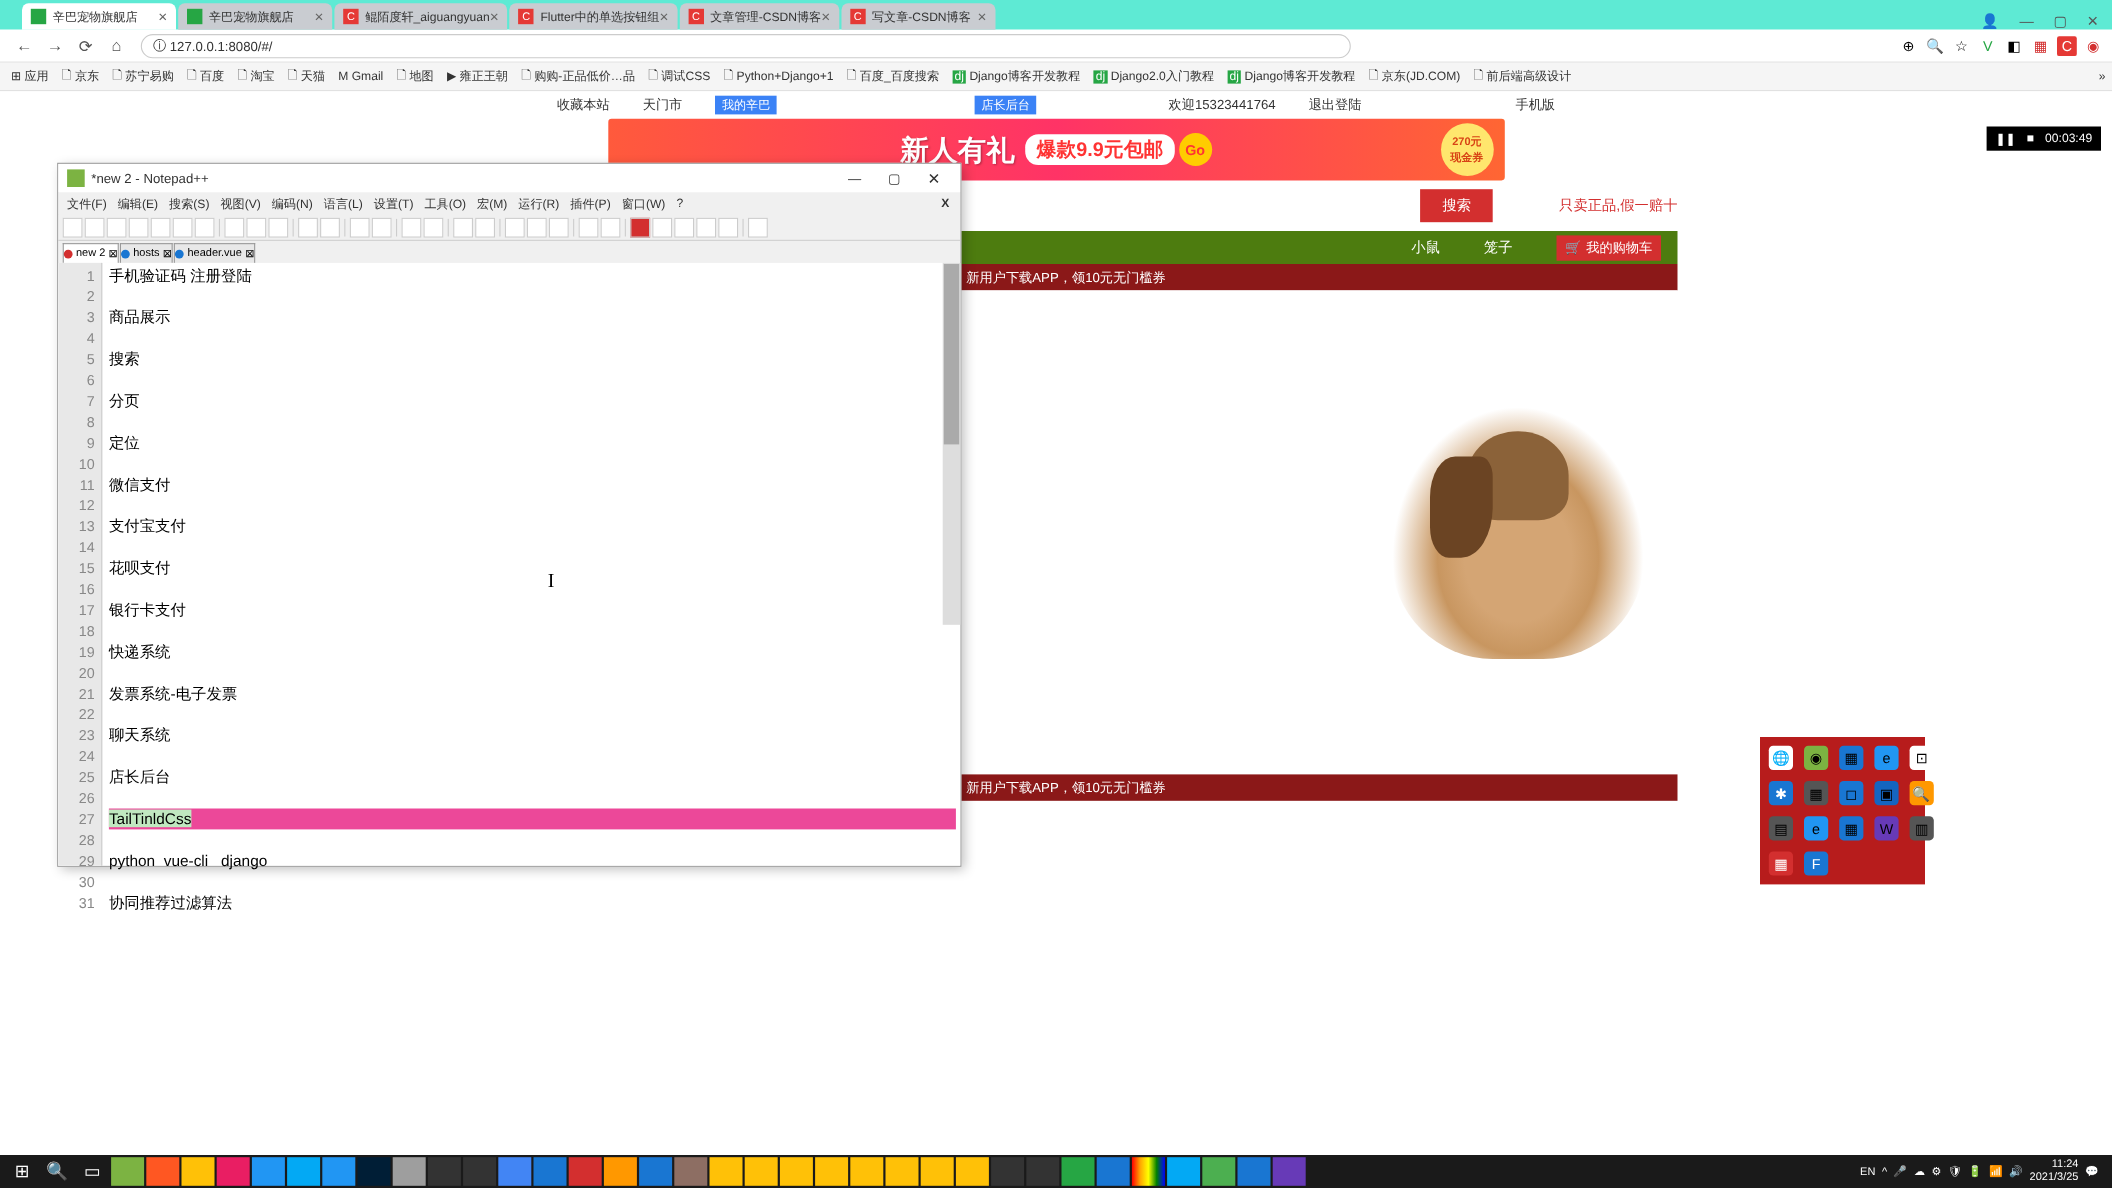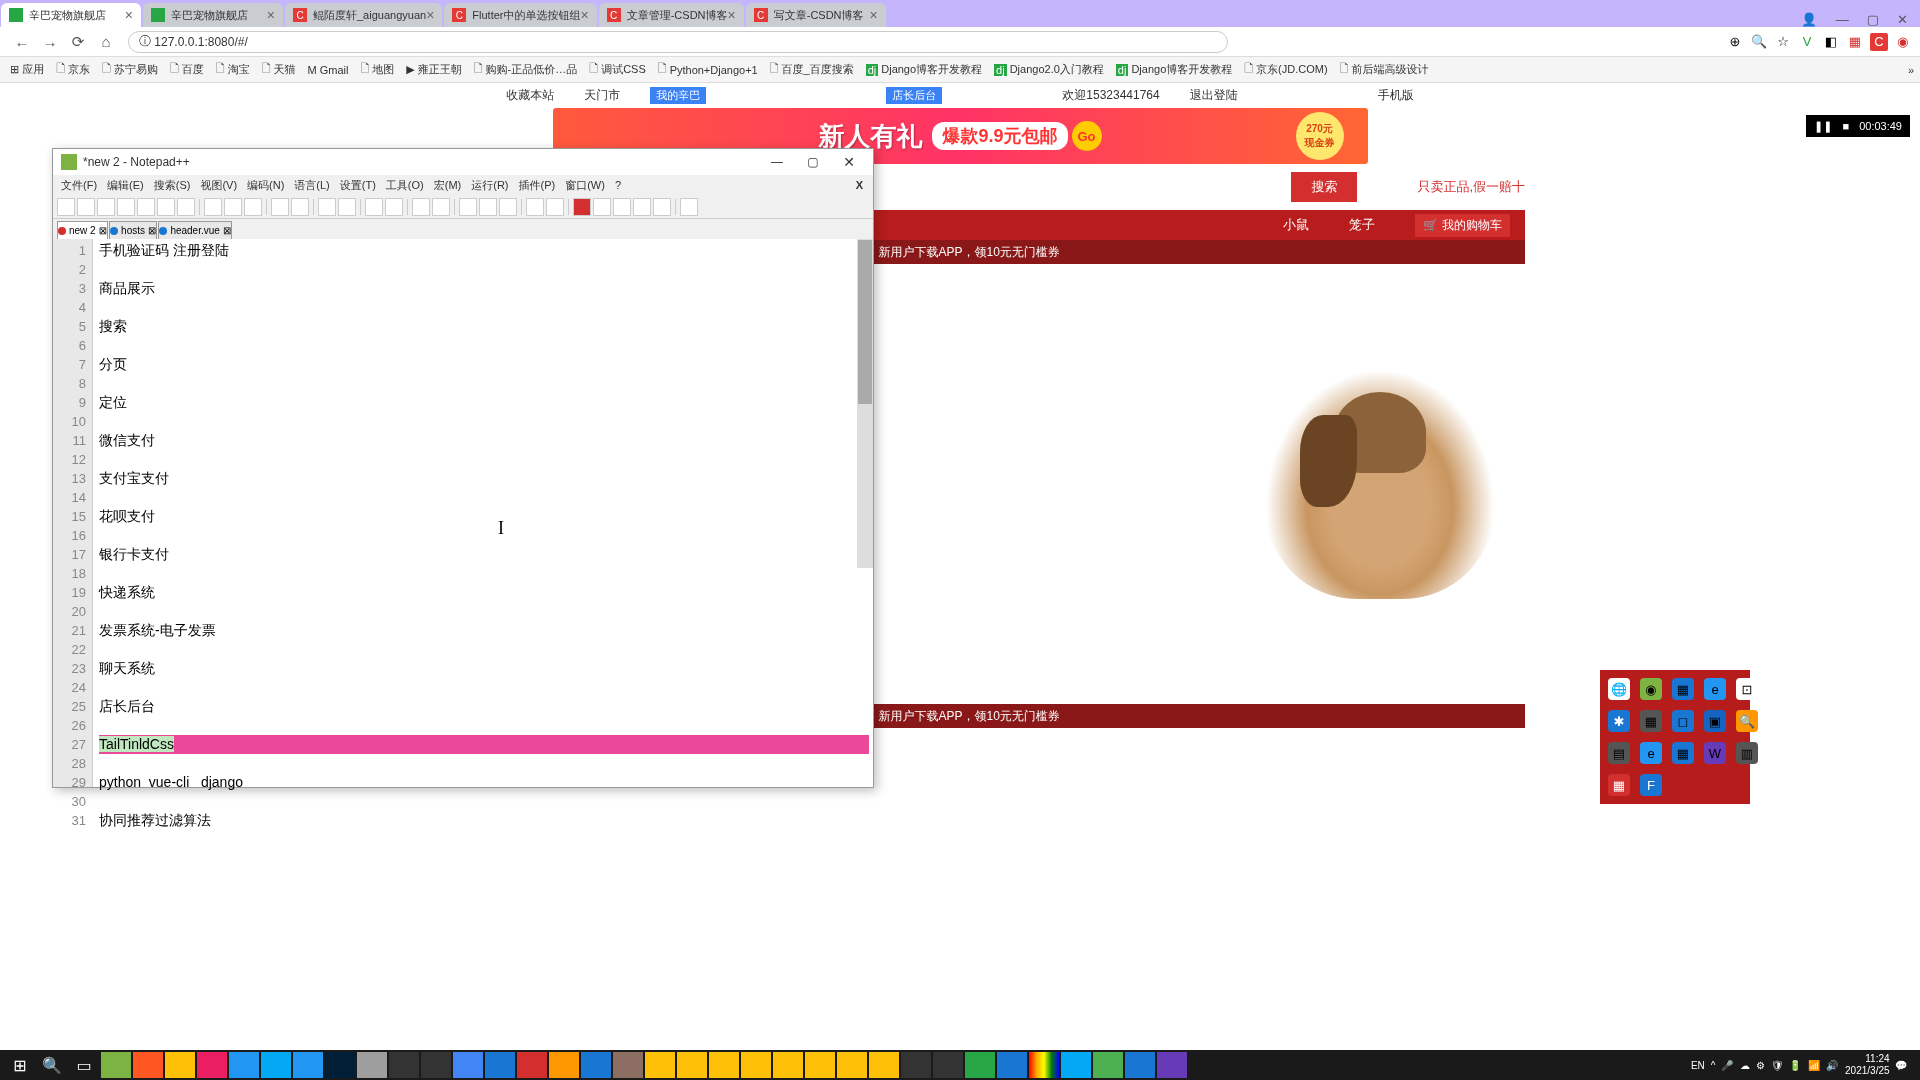--- a/index.html
+++ b/index.html
@@ -1,17 +1,17 @@
 <!DOCTYPE html>
 <html><head>
 <meta charset="utf-8">
 <style>
 *{margin:0;padding:0;box-sizing:border-box;font-family:"Microsoft YaHei",Arial,sans-serif}
 body{background:#fff;width:1920px;height:1080px;overflow:hidden;position:relative}
-.browser-tabs{height:27px;background:#c4b5fd;display:flex;align-items:flex-end;padding-left:1px}
+.browser-tabs{height:27px;background:#5eead4;display:flex;align-items:flex-end;padding-left:20px}
 .tab{height:24px;background:#fff;border-radius:6px 6px 0 0;display:flex;align-items:center;padding:0 8px;margin-right:2px;font-size:11px;min-width:140px;max-width:195px;position:relative;color:#333}
 .tab.inactive{background:#c9ccd1}
 .tab .favicon{width:14px;height:14px;margin-right:6px;display:inline-flex;align-items:center;justify-content:center;font-size:10px}
 .tab .close{margin-left:auto;font-size:14px;color:#666;cursor:pointer}
 .tab-spacer{flex:1}
 .win-controls{display:flex;align-items:center;gap:18px;padding-right:12px}
 .win-controls span{font-size:13px;color:#555}
 .addr-bar{height:30px;background:#fff;display:flex;align-items:center;padding:0 8px;border-bottom:1px solid #ddd}
 .nav-btn{width:22px;height:22px;display:flex;align-items:center;justify-content:center;color:#555;font-size:15px;margin:0 3px}
 .url-box{flex:1;height:22px;border:1px solid #ccc;border-radius:12px;display:flex;align-items:center;padding:0 10px;font-size:12px;color:#333;margin:0 8px;max-width:1100px}
@@ -19,25 +19,25 @@
 .ext-icons span{width:18px;height:18px;display:inline-flex;align-items:center;justify-content:center;font-size:13px}
 .bookmarks{height:26px;background:#f5f5f5;display:flex;align-items:center;padding:0 6px;border-bottom:1px solid #ddd;font-size:11px;color:#333;gap:4px;white-space:nowrap;overflow:hidden}
 .bm{display:flex;align-items:center;gap:3px;padding:2px 4px}
 .page-content{position:relative;background:#fff;height:calc(100% - 83px)}
 .top-nav{display:flex;justify-content:center;gap:30px;padding:4px 0;font-size:12px;color:#333;align-items:center}
 .top-nav .tag{background:#3b82f6;color:#fff;padding:1px 6px;font-size:11px}
 .banner{width:815px;height:56px;margin:0 auto;background:linear-gradient(90deg,#ff5a3c,#ff3366,#ff6633);border-radius:3px;display:flex;align-items:center;justify-content:center;position:relative;overflow:hidden}
 .banner-text{color:#fff;font-size:26px;font-weight:bold;text-shadow:1px 1px 2px rgba(0,0,0,.3)}
 .banner-sub{background:#fff;color:#ff3333;padding:2px 10px;border-radius:12px;font-size:18px;font-weight:bold;margin-left:10px}
 .banner-go{background:#ffcc00;color:#ff3333;width:30px;height:30px;border-radius:50%;display:inline-flex;align-items:center;justify-content:center;font-weight:bold;margin-left:4px;font-size:13px}
-.banner-coupon{position:absolute;right:24px;background:#ffe66d;color:#d84315;border-radius:50%;width:48px;height:48px;display:flex;flex-direction:column;align-items:center;justify-content:center;font-size:10px;font-weight:bold}
+.banner-coupon{position:absolute;right:10px;background:#ffe66d;color:#d84315;border-radius:50%;width:48px;height:48px;display:flex;flex-direction:column;align-items:center;justify-content:center;font-size:10px;font-weight:bold}
 .search-row{display:flex;justify-content:flex-end;align-items:center;padding:8px 0;width:1130px;margin:0 auto}
 .search-btn{background:#d32f2f;color:#fff;padding:6px 20px;font-size:13px;border:none}
 .auth-text{color:#d32f2f;font-size:13px;margin-left:60px}
-.cat-bar{background:#b91c1c;height:30px;width:1130px;margin:0 auto;display:flex;align-items:center;justify-content:flex-end;color:#fff;font-size:13px;padding:0 15px;gap:40px}
+.cat-bar{background:#4d7c0f;height:30px;width:1130px;margin:0 auto;display:flex;align-items:center;justify-content:flex-end;color:#fff;font-size:13px;padding:0 15px;gap:40px}
 .cart-btn{background:#d32f2f;padding:3px 8px;display:flex;align-items:center;gap:4px;font-size:12px}
 .promo-strip{background:#8b1818;width:1130px;margin:0 auto;height:24px;display:flex;align-items:center;justify-content:center;color:#fff;font-size:12px}
 .product-area{width:1130px;margin:0 auto;background:#fff;height:440px;display:flex;justify-content:flex-end;align-items:center;padding-right:30px}
 .dog-img{width:230px;height:230px;background:radial-gradient(ellipse at 50% 60%,#d4a574 30%,#c89660 45%,transparent 70%);position:relative;border-radius:50% 50% 40% 40%}
 .dog-img::before{content:"";position:absolute;top:10%;left:30%;width:40%;height:35%;background:#8b6239;border-radius:50% 50% 30% 30%}
 .dog-img::after{content:"";position:absolute;top:20%;left:15%;width:25%;height:40%;background:#6b4423;border-radius:40% 20% 50% 30%}
 .promo-strip2{background:#8b1818;width:1130px;margin:0 auto;height:24px;display:flex;align-items:center;justify-content:center;color:#fff;font-size:12px;margin-top:0}
 
 
 .npp{position:absolute;top:148px;left:52px;width:822px;height:640px;background:#f0f0f0;border:1px solid #999;box-shadow:3px 3px 10px rgba(0,0,0,.25)}

